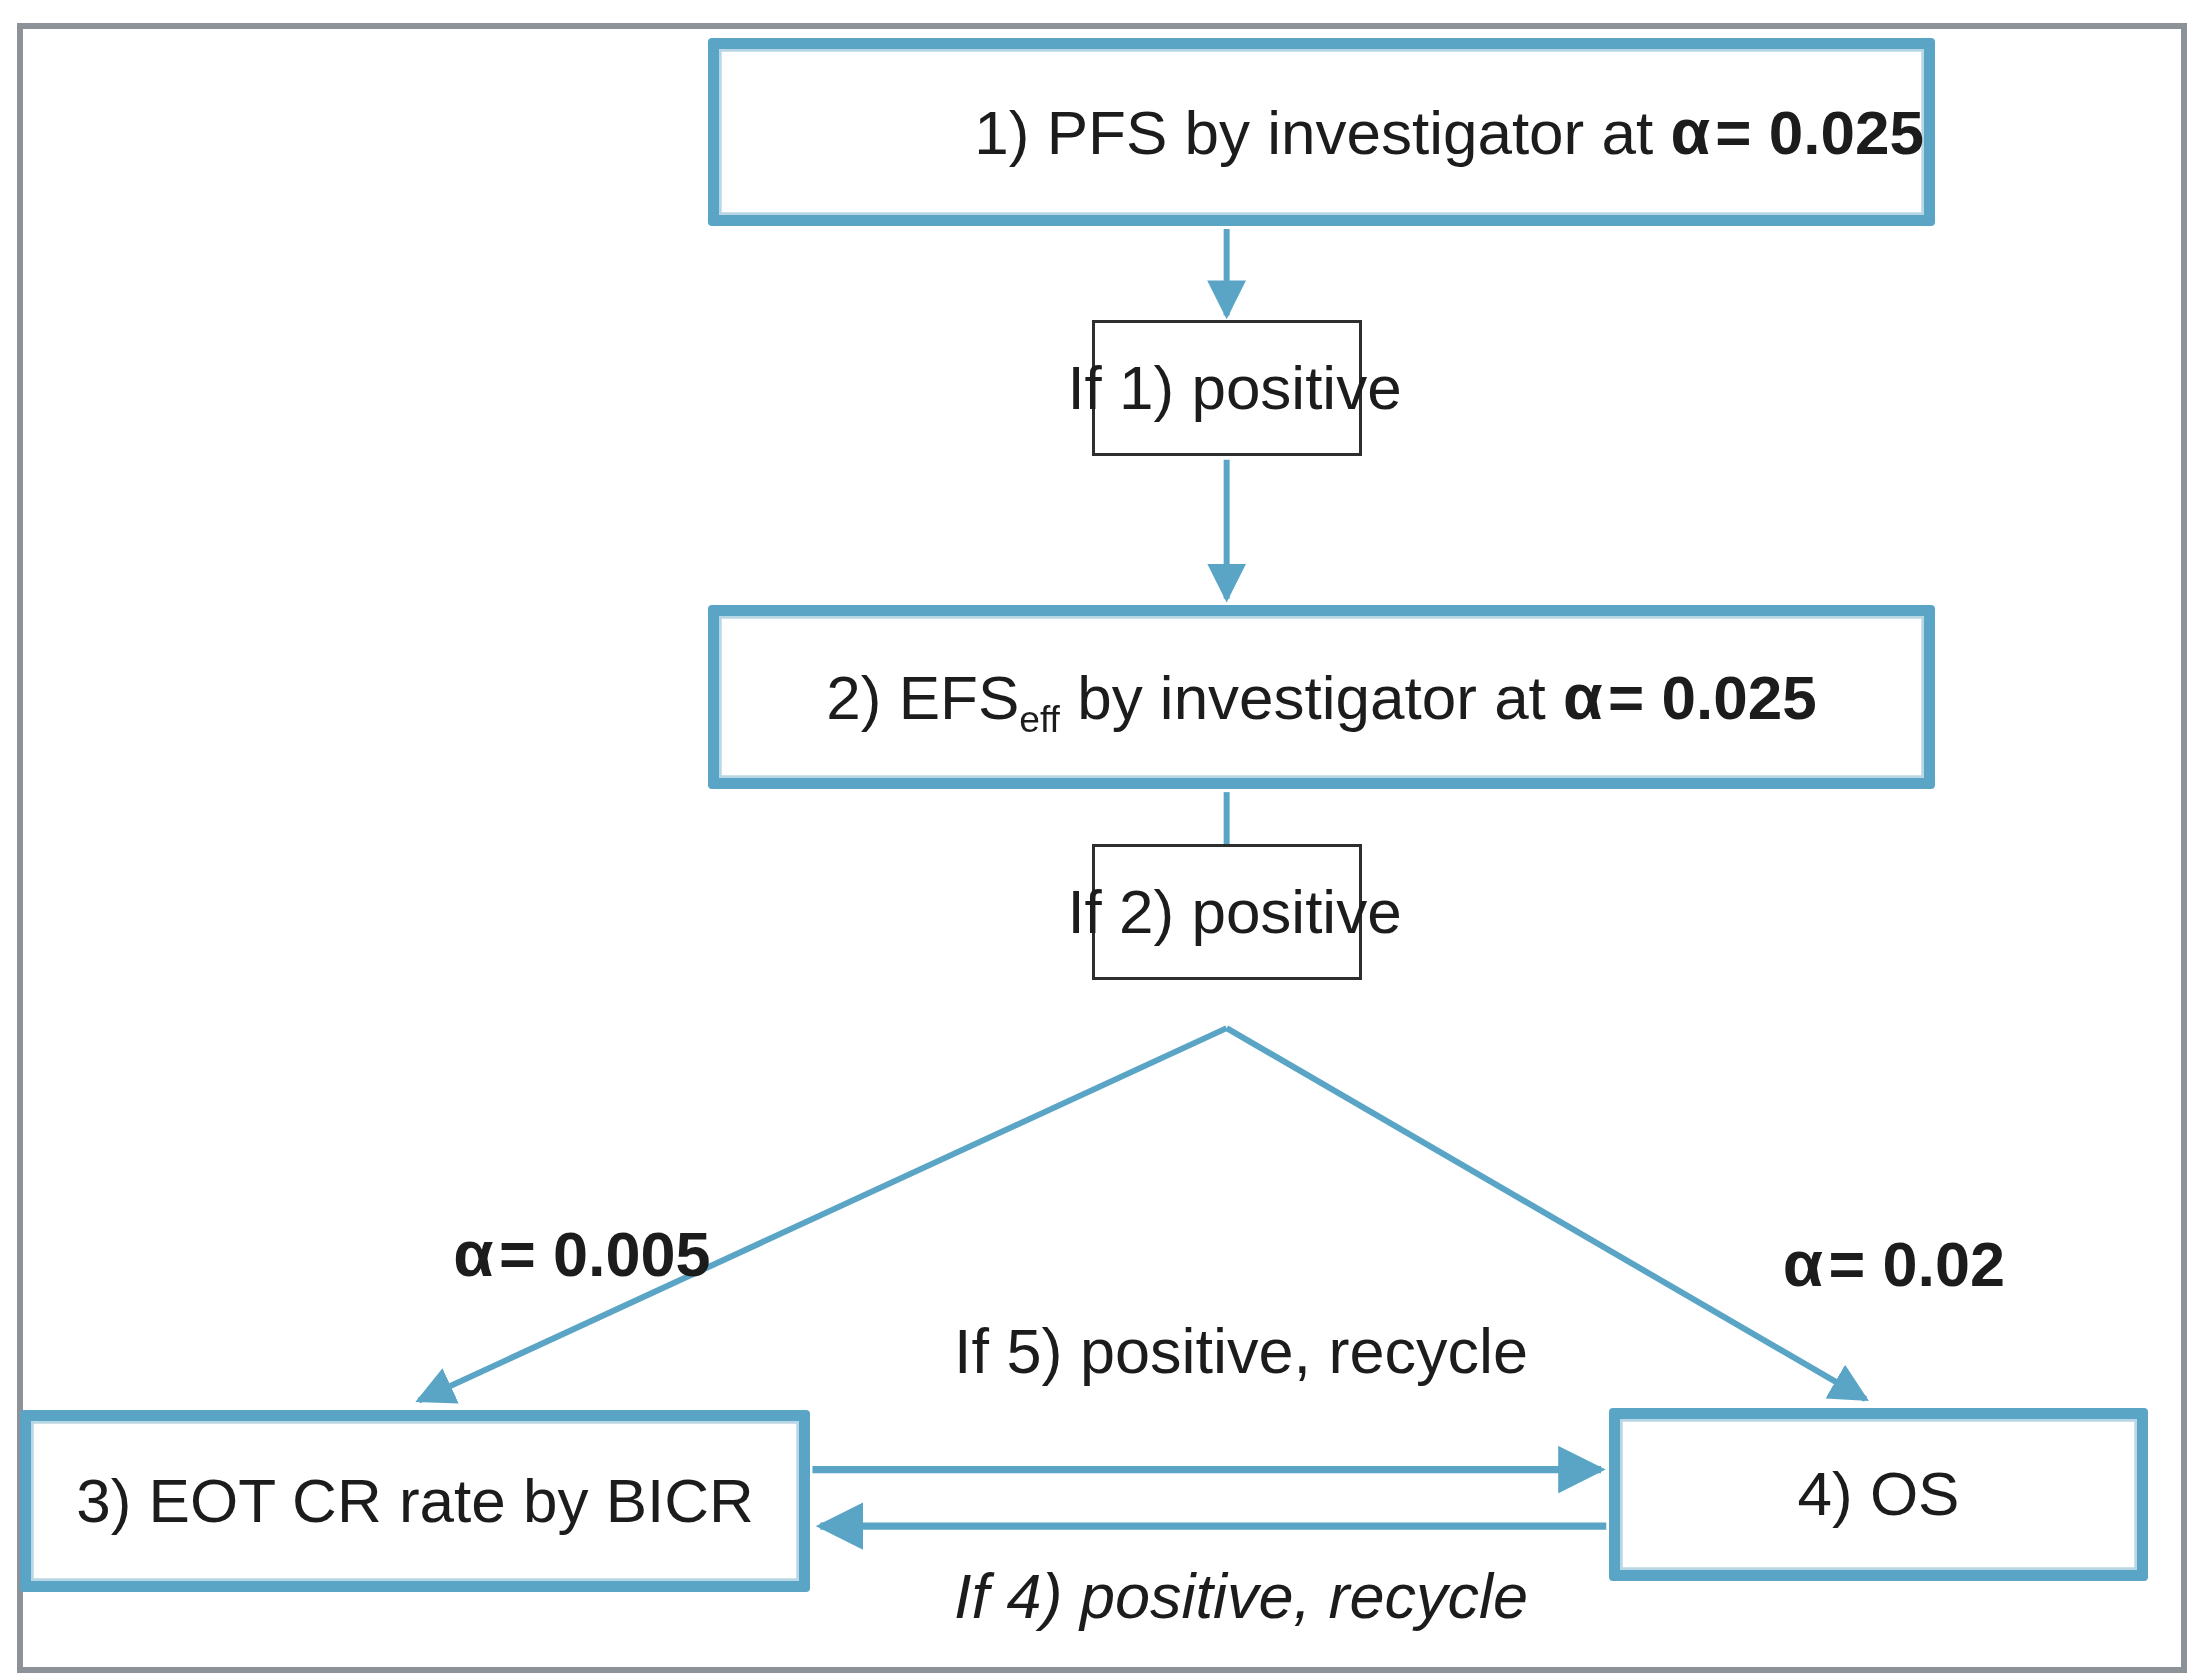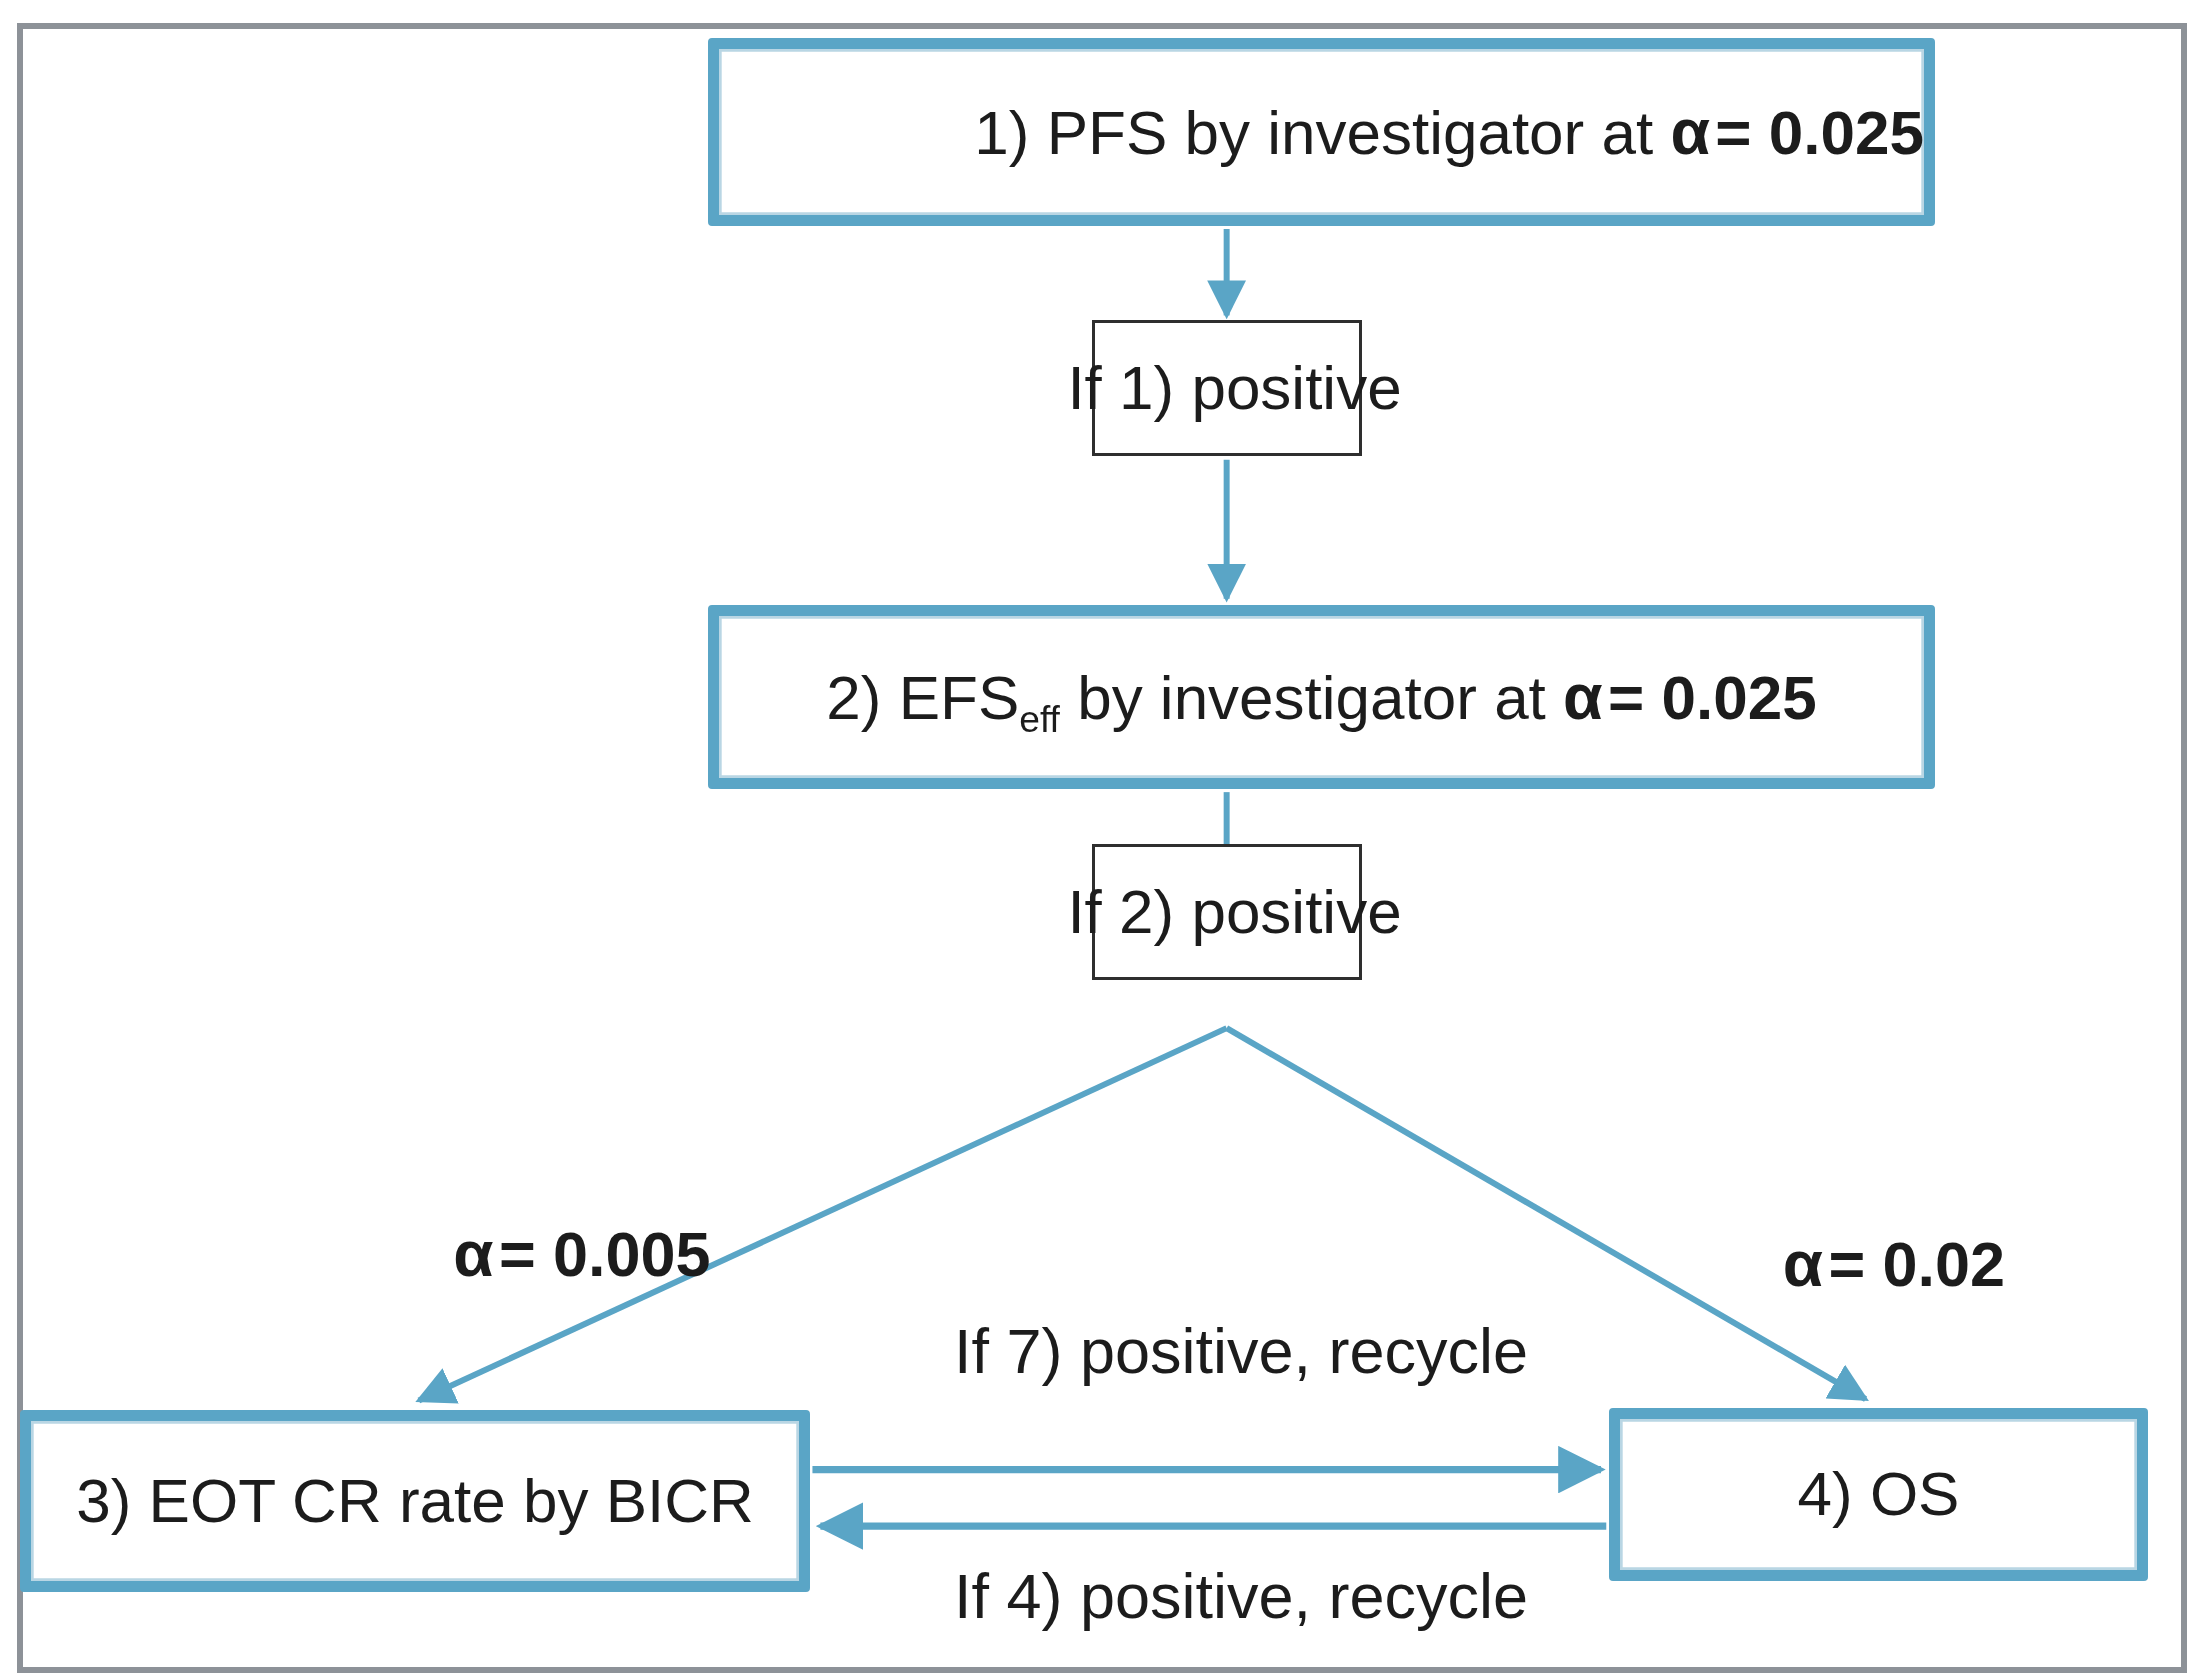--- a/index.html
+++ b/index.html
@@ -97,22 +97,22 @@
     <span>If 2) positive</span>
   </div>
 
   <div class="edge-label alpha-label" style="left:582px;top:1253px;">
     <span class="alpha">α</span><span class="eq">=</span><span class="val">0.005</span>
   </div>
   <div class="edge-label alpha-label" style="left:1854px;top:1263px;margin-left:40px;">
     <span class="alpha">α</span><span class="eq">=</span><span class="val">0.02</span>
   </div>
 
-  <div class="edge-label" style="left:1241px;top:1351px;">If 7) positive, recycle</div>
-  <div class="edge-label" style="left:1241px;top:1596px;">If 4) positive, recycle</div>
+  <div class="edge-label" style="left:1241px;top:1351px;">If 5) positive, recycle</div>
+  <div class="edge-label" style="left:1241px;top:1596px;font-style:italic;">If 4) positive, recycle</div>
 
   <div class="node major" style="left:20px;top:1410px;width:790px;height:182px;">
     <span>3) EOT CR rate by BICR</span>
   </div>
 
   <div class="node major" style="left:1609px;top:1408px;width:539px;height:173px;">
     <span>4) OS</span>
   </div>
 
 </div>

